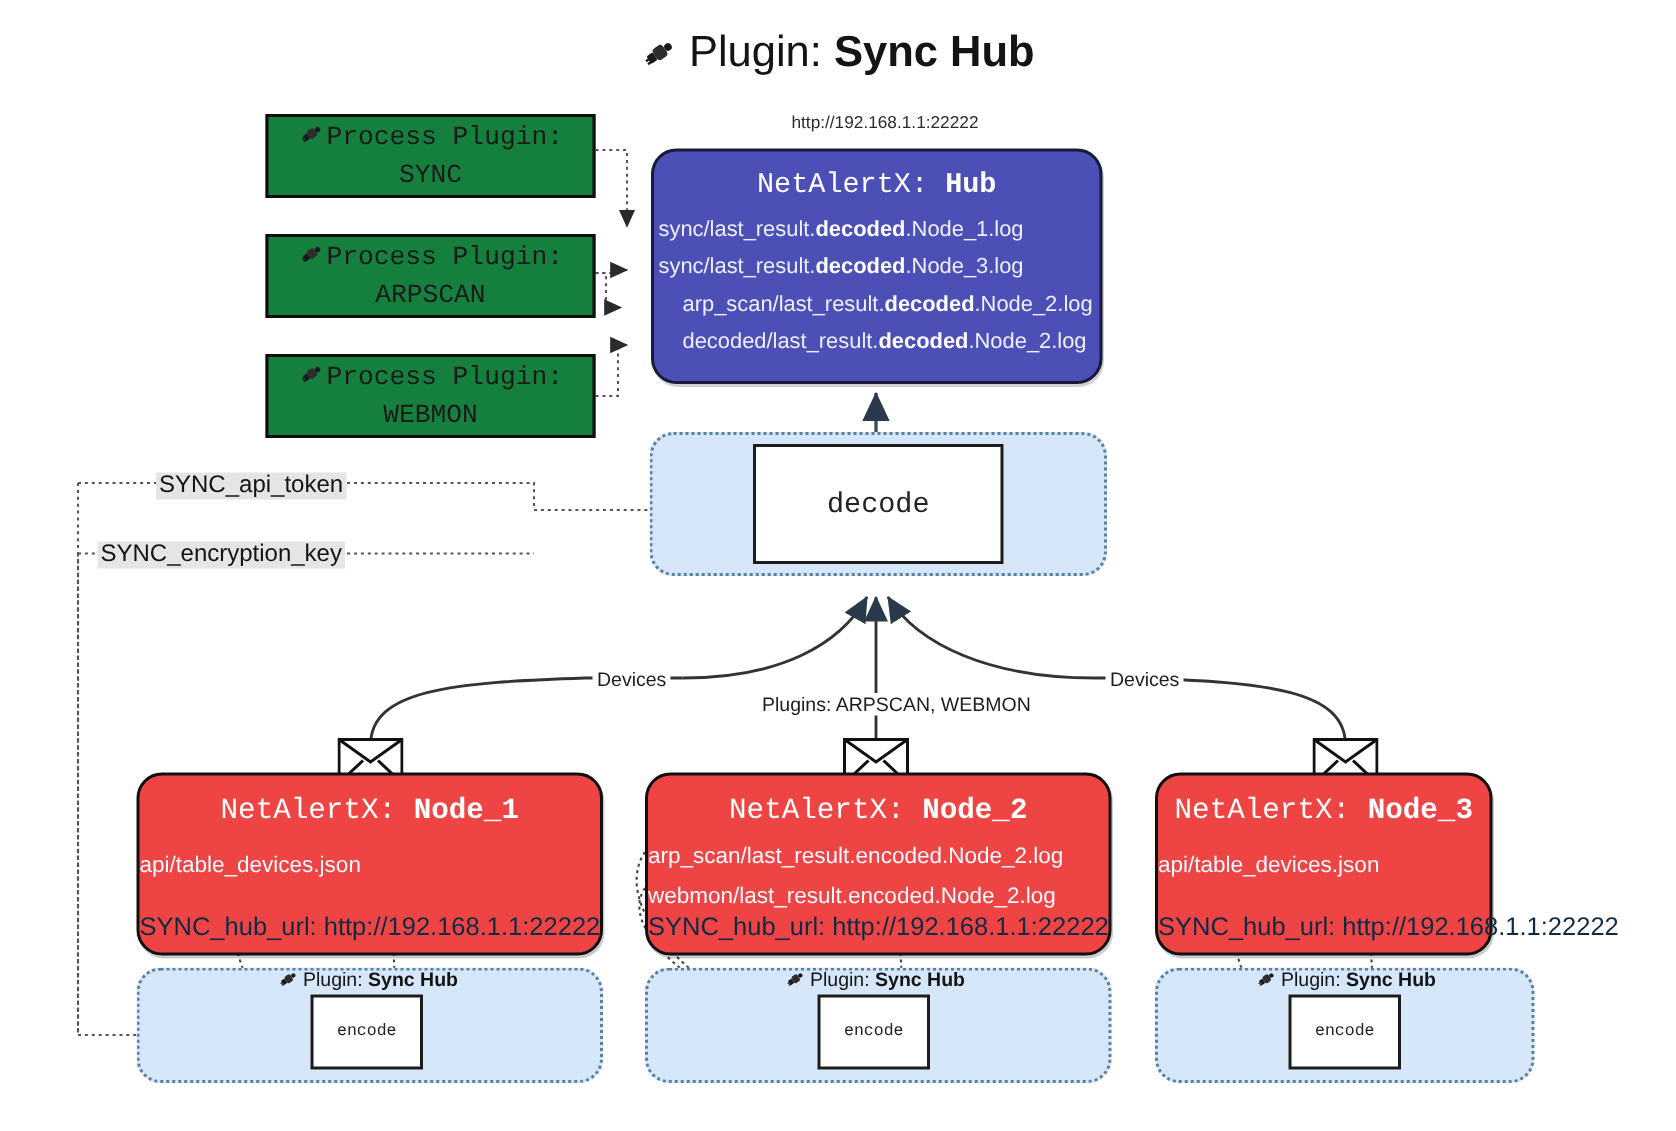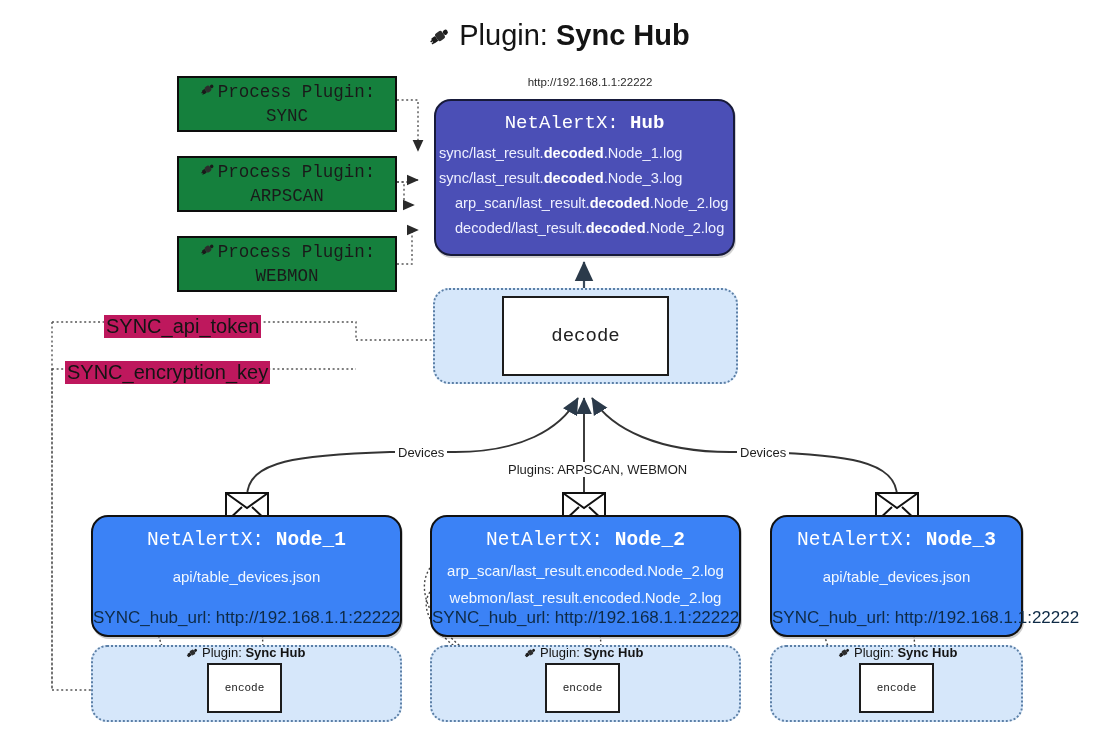--- a/index.html
+++ b/index.html
@@ -39,41 +39,41 @@
   
   .lzone{position:absolute;background:#d6e7fa;border:2px dotted #5b7fa6;border-radius:16px;
          box-sizing:border-box;}
 
   
   .pbox2{position:absolute;background:#fff;border:2.2px solid #1c1c1c;box-sizing:border-box;
          display:flex;align-items:center;justify-content:center;
          font-family:"Liberation Mono",monospace;color:#222;}
 
   
-  .node{position:absolute;background:#3b82f6;border:2.6px solid #111;border-radius:17px;
+  .node{position:absolute;background:#ef4444;border:2.6px solid #111;border-radius:17px;
         box-sizing:border-box;box-shadow:1px 2px 0 rgba(0,0,0,.20);}
   .node .ntitle{font-family:"Liberation Mono",monospace;font-size:19.5px;color:#ffffff;
                 text-align:center;margin-top:12px;white-space:nowrap;}
   .node .ntitle b{font-weight:bold;}
-  .node .nline{font-size:15px;line-height:27px;color:#f2f8ff;text-align:center;white-space:nowrap;}
+  .node .nline{font-size:15px;line-height:27px;color:#f2f8ff;white-space:nowrap;}
   .node .nfoot{position:absolute;left:0;bottom:7px;width:100%;text-align:center;
                font-size:17px;color:#0e2a45;white-space:nowrap;}
 
   
   .zcap{position:absolute;font-size:13px;color:#141414;white-space:nowrap;}
   .zcap b{font-weight:bold;}
   .zcap .plug{display:inline-block;vertical-align:-3px;margin-right:2px;}
 
   
   .env{position:absolute;width:44px;height:31px;}
 
   
   .elabel{position:absolute;font-size:13px;color:#1d1d1d;background:#fff;
           white-space:nowrap;padding:0 3px;}
-  .tlabel{position:absolute;font-size:20px;color:#141414;background:#be185d;
+  .tlabel{position:absolute;font-size:16px;color:#141414;background:#e5e5e5;
           white-space:nowrap;padding:0 2px;}
 </style>
 </head>
 <body>
 
 <div id="stage">
 
   <svg id="wires" viewBox="0 0 1117 754">
     <defs>
       <marker id="ah" markerWidth="9" markerHeight="9" refX="8" refY="4.5" orient="auto">
@@ -252,21 +252,21 @@
 
   <div class="node" style="left:430px;top:515px;width:311px;height:122px;">
     <div class="ntitle">
       <span>NetAlertX: </span><b>Node_2</b>
     </div>
     <div class="nline" style="margin-top:6px;">arp_scan/last_result.encoded.Node_2.log</div>
     <div class="nline">webmon/last_result.encoded.Node_2.log</div>
     <div class="nfoot">SYNC_hub_url: http://192.168.1.1:22222</div>
   </div>
 
-  <div class="node" style="left:770px;top:515px;width:253px;height:122px;">
+  <div class="node" style="left:770px;top:515px;width:225px;height:122px;">
     <div class="ntitle">
       <span>NetAlertX: </span><b>Node_3</b>
     </div>
     <div class="nline" style="margin-top:12px;">api/table_devices.json</div>
     <div class="nfoot">SYNC_hub_url: http://192.168.1.1:22222</div>
   </div>
 
   <div class="lzone" style="left:91px;top:645px;width:311px;height:77px;"></div>
   <div class="zcap" style="left:185px;top:645px;">
     <span class="plug">

